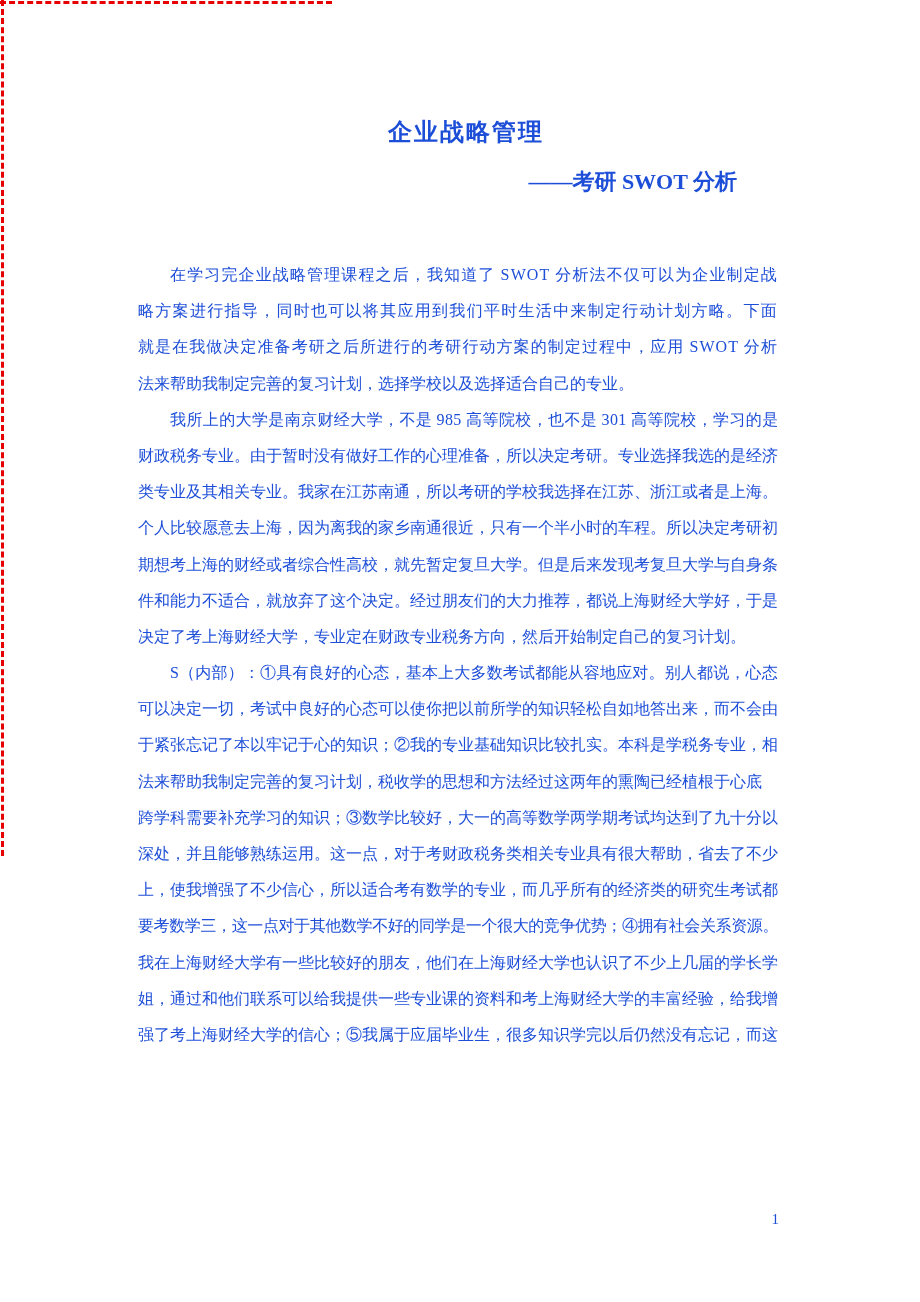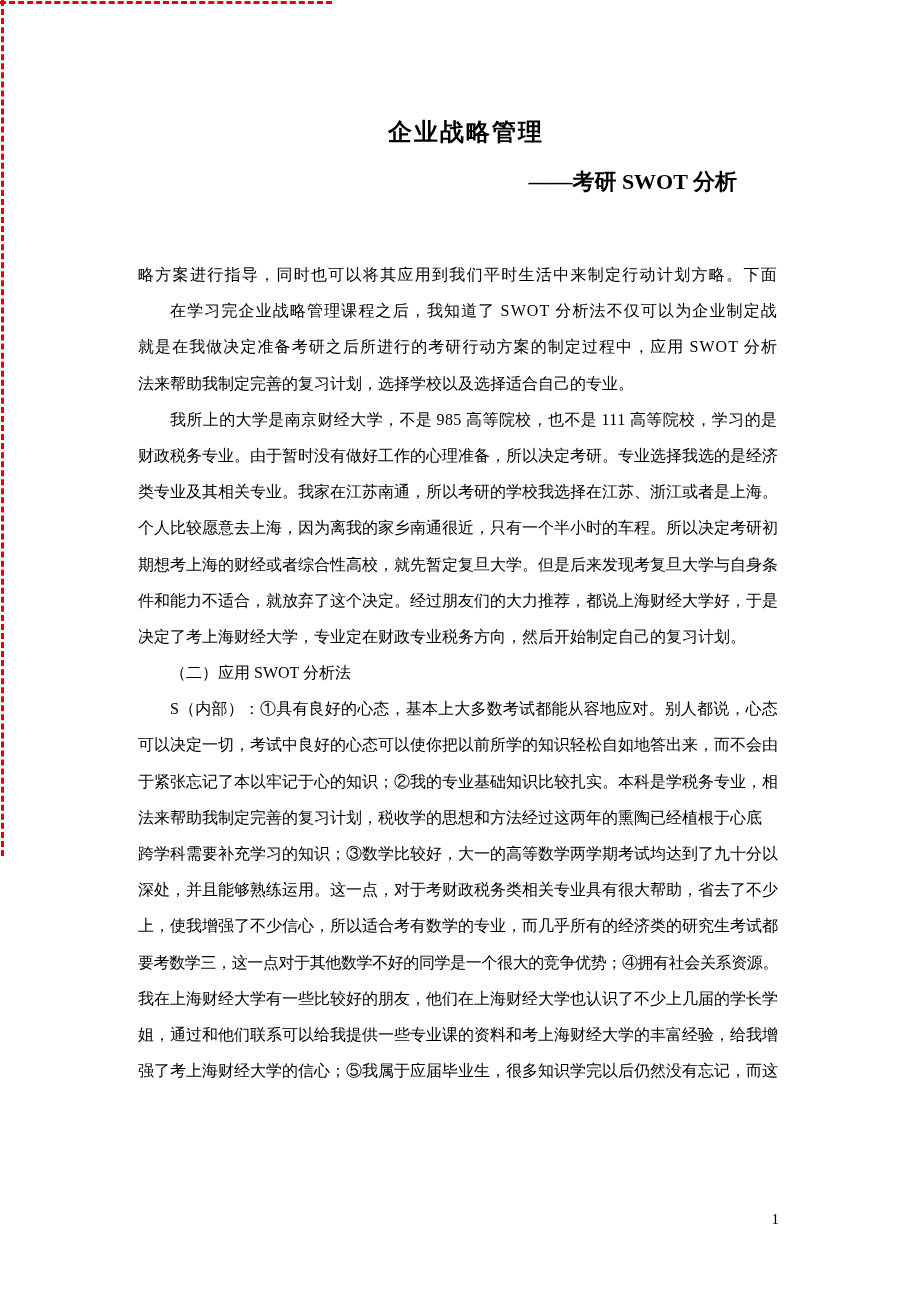--- a/index.html
+++ b/index.html
@@ -7,21 +7,21 @@
     padding: 0;
     background: #ffffff;
   }
   .page {
     position: relative;
     width: 920px;
     height: 1302px;
     background: #ffffff;
     overflow: hidden;
     font-family: "Liberation Serif", "DejaVu Serif", serif;
-    color: #000000;
+    color: #1d4ed8;
   }
   
   .edge-mark-left {
     position: absolute;
     left: 1px;
     top: 0;
     width: 0;
     height: 856px;
     border-left: 3px dashed #e60000;
   }
@@ -90,32 +90,31 @@
 <div class="page">
 
   <div class="edge-mark-left"></div>
   <div class="edge-mark-top"></div>
 
   <div class="doc-title">企业战略管理</div>
 
   <div class="doc-subtitle">——考研 SWOT 分析</div>
 
   <div class="doc-body">
+      <div class="line indent"><span style="letter-spacing: 1.13035px;">在学习完企业战略管理课程之后，我知道了 SWOT 分析法不仅可以为企业制定战</span></div>
       <div class="line"><span style="letter-spacing: 1.2973px;">略方案进行指导，同时也可以将其应用到我们平时生活中来制定行动计划方略。下面</span></div>
-      <div class="line indent"><span style="letter-spacing: 1.13035px;">在学习完企业战略管理课程之后，我知道了 SWOT 分析法不仅可以为企业制定战</span></div>
       <div class="line"><span style="letter-spacing: 1.07383px;">就是在我做决定准备考研之后所进行的考研行动方案的制定过程中，应用 SWOT 分析</span></div>
       <div class="line"><span>法来帮助我制定完善的复习计划，选择学校以及选择适合自己的专业。</span></div>
-      <div class="line indent"><span style="letter-spacing: 0.385901px;">我所上的大学是南京财经大学，不是 985 高等院校，也不是 111 高等院校，学习的是</span></div>
+      <div class="line indent"><span style="letter-spacing: 0.385901px;">我所上的大学是南京财经大学，不是 985 高等院校，也不是 301 高等院校，学习的是</span></div>
       <div class="line"><span style="letter-spacing: 0px;">财政税务专业。由于暂时没有做好工作的心理准备，所以决定考研。专业选择我选的是经济</span></div>
       <div class="line"><span style="letter-spacing: 0px;">类专业及其相关专业。我家在江苏南通，所以考研的学校我选择在江苏、浙江或者是上海。</span></div>
       <div class="line"><span style="letter-spacing: 0px;">个人比较愿意去上海，因为离我的家乡南通很近，只有一个半小时的车程。所以决定考研初</span></div>
       <div class="line"><span style="letter-spacing: 0px; text-align: center;">期想考上海的财经或者综合性高校，就先暂定复旦大学。但是后来发现考复旦大学与自身条</span></div>
       <div class="line"><span style="letter-spacing: 0px;">件和能力不适合，就放弃了这个决定。经过朋友们的大力推荐，都说上海财经大学好，于是</span></div>
       <div class="line"><span>决定了考上海财经大学，专业定在财政专业税务方向，然后开始制定自己的复习计划。</span></div>
-      <div class="line indent"><span>（二）应用 SWOT 分析法</span></div>
       <div class="line indent"><span style="letter-spacing: 0.186678px;">S（内部）：①具有良好的心态，基本上大多数考试都能从容地应对。别人都说，心态</span></div>
       <div class="line"><span style="letter-spacing: 0px;">可以决定一切，考试中良好的心态可以使你把以前所学的知识轻松自如地答出来，而不会由</span></div>
       <div class="line"><span style="letter-spacing: 0px;">于紧张忘记了本以牢记于心的知识；②我的专业基础知识比较扎实。本科是学税务专业，相</span></div>
       <div class="line"><span style="letter-spacing: 0px;">法来帮助我制定完善的复习计划，税收学的思想和方法经过这两年的熏陶已经植根于心底</span></div>
       <div class="line"><span style="letter-spacing: 0px;">跨学科需要补充学习的知识；③数学比较好，大一的高等数学两学期考试均达到了九十分以</span></div>
       <div class="line"><span style="letter-spacing: 0px;">深处，并且能够熟练运用。这一点，对于考财政税务类相关专业具有很大帮助，省去了不少</span></div>
       <div class="line"><span style="letter-spacing: 0px;">上，使我增强了不少信心，所以适合考有数学的专业，而几乎所有的经济类的研究生考试都</span></div>
       <div class="line"><span style="letter-spacing: -0.390244px;">要考数学三，这一点对于其他数学不好的同学是一个很大的竞争优势；④拥有社会关系资源。</span></div>
       <div class="line"><span style="letter-spacing: 0px;">我在上海财经大学有一些比较好的朋友，他们在上海财经大学也认识了不少上几届的学长学</span></div>
       <div class="line"><span style="letter-spacing: 0px;">姐，通过和他们联系可以给我提供一些专业课的资料和考上海财经大学的丰富经验，给我增</span></div>

